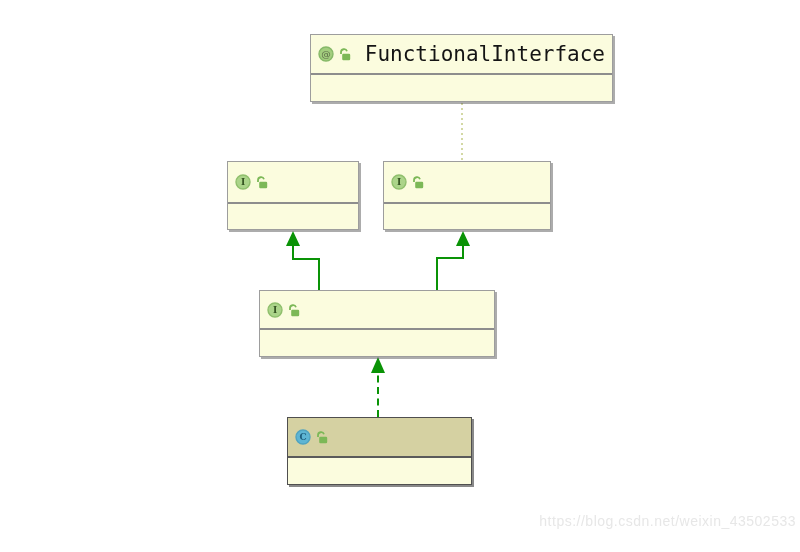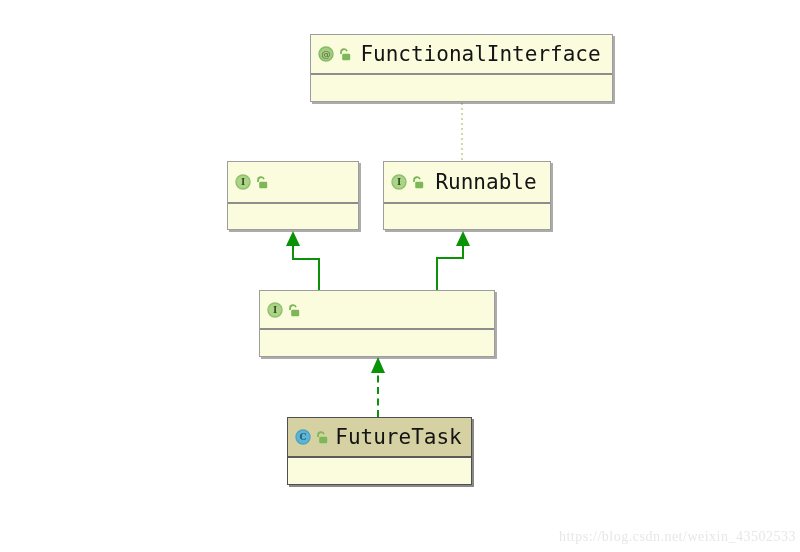--- a/index.html
+++ b/index.html
@@ -25,21 +25,21 @@
     padding:0 7px;gap:4px;
     border-bottom:2px solid #8d8d8d;
     box-sizing:border-box;
     height:40px;
   }
   .uml-node.selected .node-header{
     background:#D5D1A2;
     border-bottom-color:#5a5a5a;
   }
   .node-title{
-    flex:1;text-align:center;
+    flex:1;text-align:right;
     font-size:21px;color:#141414;
     white-space:nowrap;
     letter-spacing:0px;
   }
   .node-body{flex:1;}
   .kind-icon{width:16px;height:16px;flex:0 0 auto;display:block;}
   .lock-icon{width:14px;height:14px;flex:0 0 auto;display:block;}
 
   
   #node-functional-interface{left:310px;top:34px;width:303px;height:68px;}
@@ -51,22 +51,22 @@
   #node-runnable-future{left:259px;top:290px;width:236px;height:67px;}
   #node-runnable-future .node-header{height:39px;}
   #node-future-task{left:287px;top:417px;width:185px;height:68px;}
   #node-future-task .node-header{height:40px;}
 
   #edge-layer{
     position:absolute;left:0;top:0;width:800px;height:552px;
     z-index:1;pointer-events:none;
   }
   #watermark{
-    position:absolute;right:4px;bottom:7px;
-    font-family:Liberation Serif, serif;
+    position:absolute;right:4px;bottom:23px;
+    font-family:Liberation Sans, sans-serif;
     font-size:14px;color:#e7e7e7;
     letter-spacing:0.5px;
     z-index:3;
   }
 </style>
 </head>
 <body>
 
 <svg id="edge-layer" viewBox="0 0 800 552">
 
@@ -122,21 +122,20 @@
 <div class="uml-node" id="node-runnable">
   <div class="node-header">
     <svg class="kind-icon" viewBox="0 0 16 16">
       <circle cx="8" cy="8" r="7" fill="#abd489" stroke="#8fbf6c" stroke-width="1.4"></circle>
       <text x="8" y="11.2" text-anchor="middle" font-size="9" font-family="DejaVu Serif, serif" font-weight="bold" fill="#32511f">I</text>
     </svg>
     <svg class="lock-icon" viewBox="0 0 14 14">
       <path d="M 3 7 L 3 5.4 A 3.1 3.1 0 0 1 9 4.2" fill="none" stroke="#7cb857" stroke-width="1.8"></path>
       <rect x="4.2" y="6.8" width="8" height="6.4" rx="1.2" fill="#7cb857"></rect>
     </svg>
-    <span class="node-title">Runnable</span>
   </div>
   <div class="node-body"></div>
 </div>
 
 <div class="uml-node" id="node-runnable-future">
   <div class="node-header">
     <svg class="kind-icon" viewBox="0 0 16 16">
       <circle cx="8" cy="8" r="7" fill="#abd489" stroke="#8fbf6c" stroke-width="1.4"></circle>
       <text x="8" y="11.2" text-anchor="middle" font-size="9" font-family="DejaVu Serif, serif" font-weight="bold" fill="#32511f">I</text>
     </svg>
@@ -151,18 +150,17 @@
 <div class="uml-node selected" id="node-future-task">
   <div class="node-header">
     <svg class="kind-icon" viewBox="0 0 16 16">
       <circle cx="8" cy="8" r="7" fill="#5eb5d3" stroke="#4fa3c0" stroke-width="1.4"></circle>
       <text x="8" y="11.2" text-anchor="middle" font-size="9" font-family="DejaVu Serif, serif" font-weight="bold" fill="#1e5e7e">C</text>
     </svg>
     <svg class="lock-icon" viewBox="0 0 14 14">
       <path d="M 3 7 L 3 5.4 A 3.1 3.1 0 0 1 9 4.2" fill="none" stroke="#7cb857" stroke-width="1.8"></path>
       <rect x="4.2" y="6.8" width="8" height="6.4" rx="1.2" fill="#7cb857"></rect>
     </svg>
-    <span class="node-title">FutureTask</span>
   </div>
   <div class="node-body"></div>
 </div>
 
 <div id="watermark">https://blog.csdn.net/weixin_43502533</div>
 
 </body></html>

